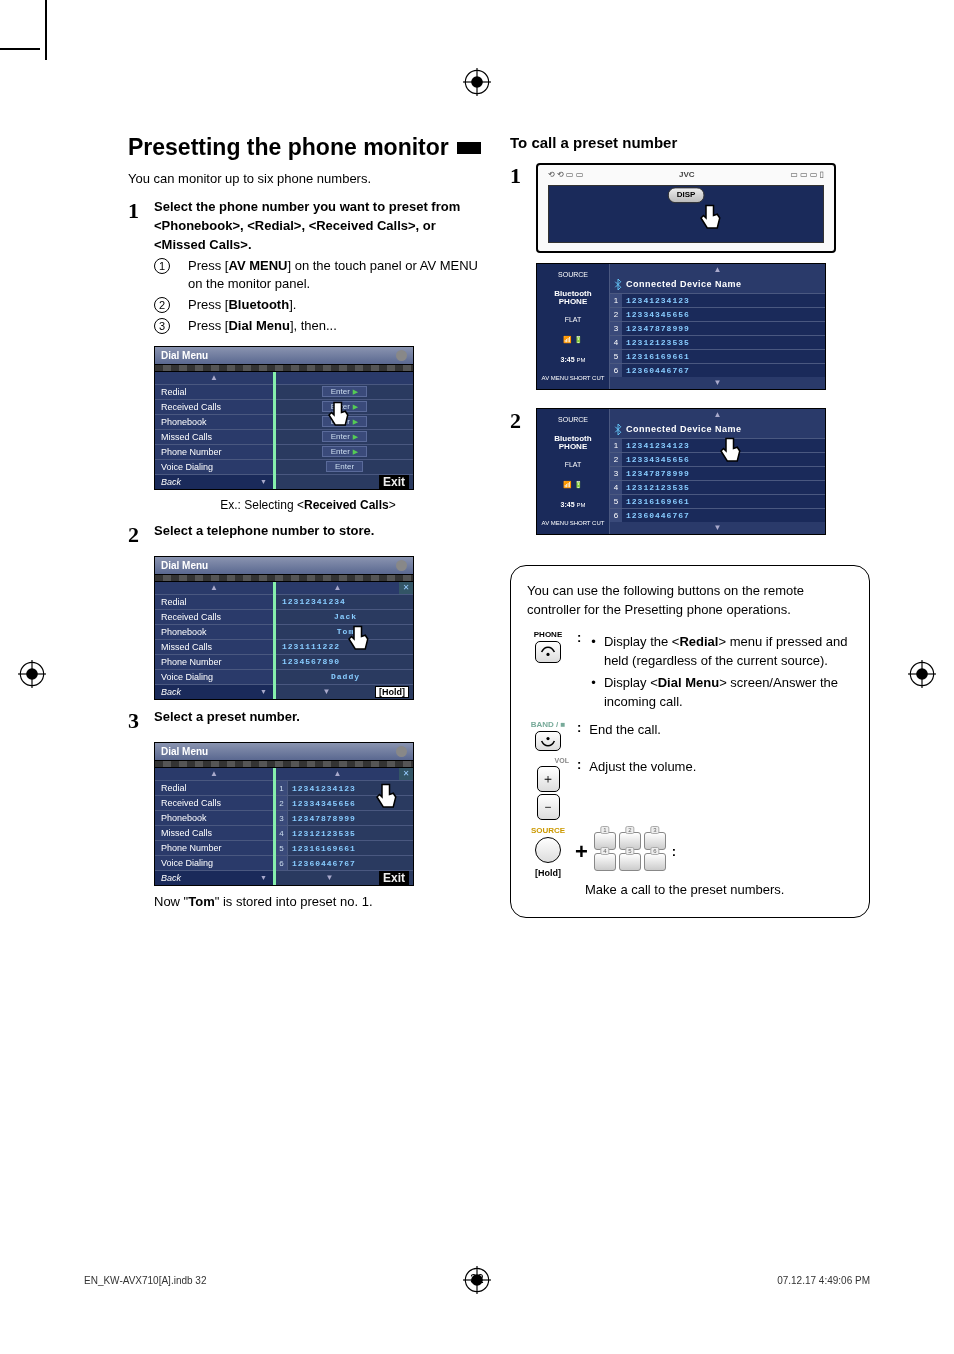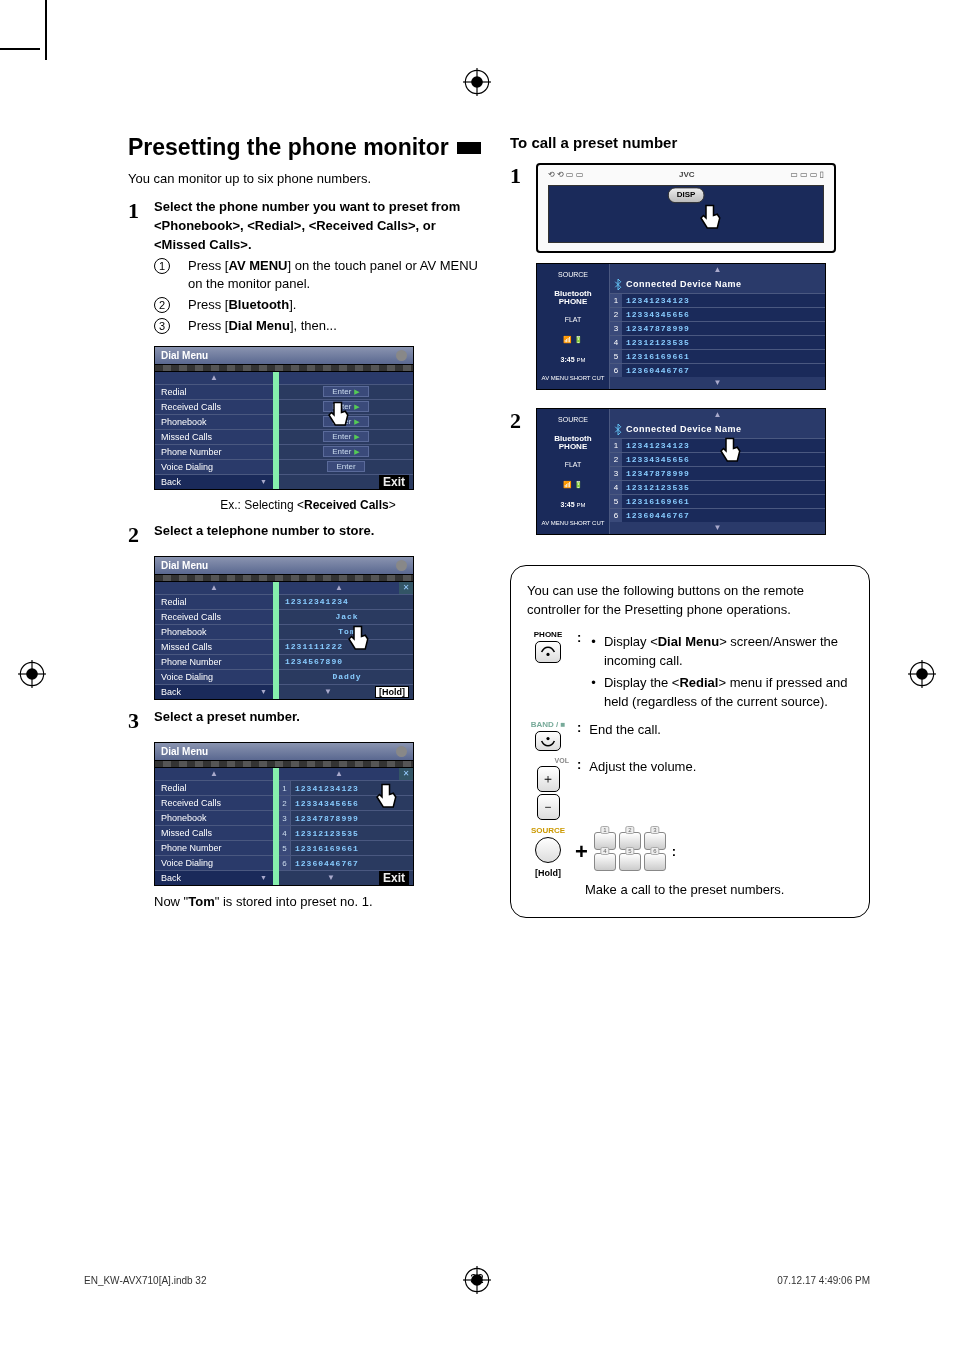--- a/index.html
+++ b/index.html
@@ -25,24 +25,24 @@
 .sub { display: flex; margin: 2px 0 2px 0; }
 .sub-num { min-width: 34px; }
 .circ { display: inline-block; border: 1px solid #000; border-radius: 50%; width: 16px; height: 16px; line-height: 15px; text-align: center; font-size: 11px; }
 .screenshot { margin: 8px 0 8px 26px; }
 .dial-menu { background: #1a2a5a; width: 260px; border: 1px solid #000; color: #fff; font-size: 9px; font-family: Arial, sans-serif; }
 .dm-header { background: linear-gradient(#8a94b0,#5a6890); padding: 3px 6px; display: flex; justify-content: space-between; align-items: center; font-weight: bold; font-size: 10px; color:#fff; }
 .dm-header .bt { width:11px; height:11px; background:#888; border-radius:50%; }
 .dm-strip { height: 8px; background: repeating-linear-gradient(90deg,#333,#333 8px,#555 8px,#555 16px); border-top:1px solid #000; border-bottom:1px solid #000; }
 .dm-body { display: flex; }
 .dm-left { width: 118px; }
-.dm-right { flex: 1; border-left: 6px solid #86efac; }
+.dm-right { flex: 1; border-left: 3px solid #86efac; }
 .dm-arrow { height: 12px; background: #2a3a6a; text-align: center; color:#aac; font-size:8px; line-height:12px; }
 .dm-row { display: flex; justify-content: space-between; align-items: center; padding: 2px 6px; border-top: 1px solid #4a5880; background:#2a3a6a; height:15px; }
-.dm-row.back { background:#1a2a5a; }
+.dm-row.back { background:#1a2a5a;font-style:italic; }
 .dm-cell { display:flex; justify-content:center; align-items:center; padding:1px 4px; border-top:1px solid #4a5880; background:#2a3a60; height:15px; font-size:8px; }
 .dm-cell .btn { background:#3a4a7a; border:1px solid #5a6a9a; padding:0 8px; font-size:8px; color:#cde; display:flex; align-items:center; gap:3px; }
 .dm-cell.num { font-family: "Courier New", monospace; color:#8cf; font-weight:bold; letter-spacing:1px; justify-content:flex-start; padding-left:6px; }
 .tri { color:#5c5; font-size:7px; }
 .exit { background:#000000; color:#eee; padding:0 4px; font-size:12px;font-weight:bold; }
 .caption { text-align: center; font-size: 12px; margin: 4px 0 10px; }
 .hold { display:inline-block; border:1px solid #000; padding:0 3px; font-size:9px; font-weight:bold; margin-left:2px; }
 .preset-row { display:flex; border-top:1px solid #4a5880; background:#2a3a60; height:15px; }
 .preset-n { width:12px; background:#3a4a7a; text-align:center; font-size:8px; color:#cde; line-height:15px; border-right:1px solid #4a5880; }
 .preset-v { flex:1; font-family:"Courier New",monospace; color:#8cf; font-weight:bold; letter-spacing:1px; font-size:8px; padding-left:4px; line-height:15px; }
@@ -469,24 +469,24 @@
                 <svg width="16" height="14" viewBox="0 0 20 16">
                   <path d="M2 8c4-8 12-8 16 0" fill="none" stroke="#000" stroke-width="2"></path>
                   <circle cx="10" cy="11" r="2" fill="#000"></circle>
                 </svg>
               </div>
     </div>
     <div class="colon">:</div>
     <div class="info-text">
       <ul>
         <li>
-                  <span><span>Display &lt;</span><b>Dial Menu</b><span>&gt; screen/Answer the incoming call.</span></span>
+                  <span><span>Display the &lt;</span><b>Redial</b><span>&gt; menu if pressed and held (regardless of the current source).</span></span>
                 </li>
         <li>
-                  <span><span>Display the &lt;</span><b>Redial</b><span>&gt; menu if pressed and held (regardless of the current source).</span></span>
+                  <span><span>Display &lt;</span><b>Dial Menu</b><span>&gt; screen/Answer the incoming call.</span></span>
                 </li>
       </ul>
     </div>
   </div>
 
   <div class="info-row">
     <div class="info-icon">
       <div class="icon-label" style="color:#7a9">BAND / ■</div>
       <div class="icon-btn">
                 <svg width="16" height="12" viewBox="0 0 20 14">

